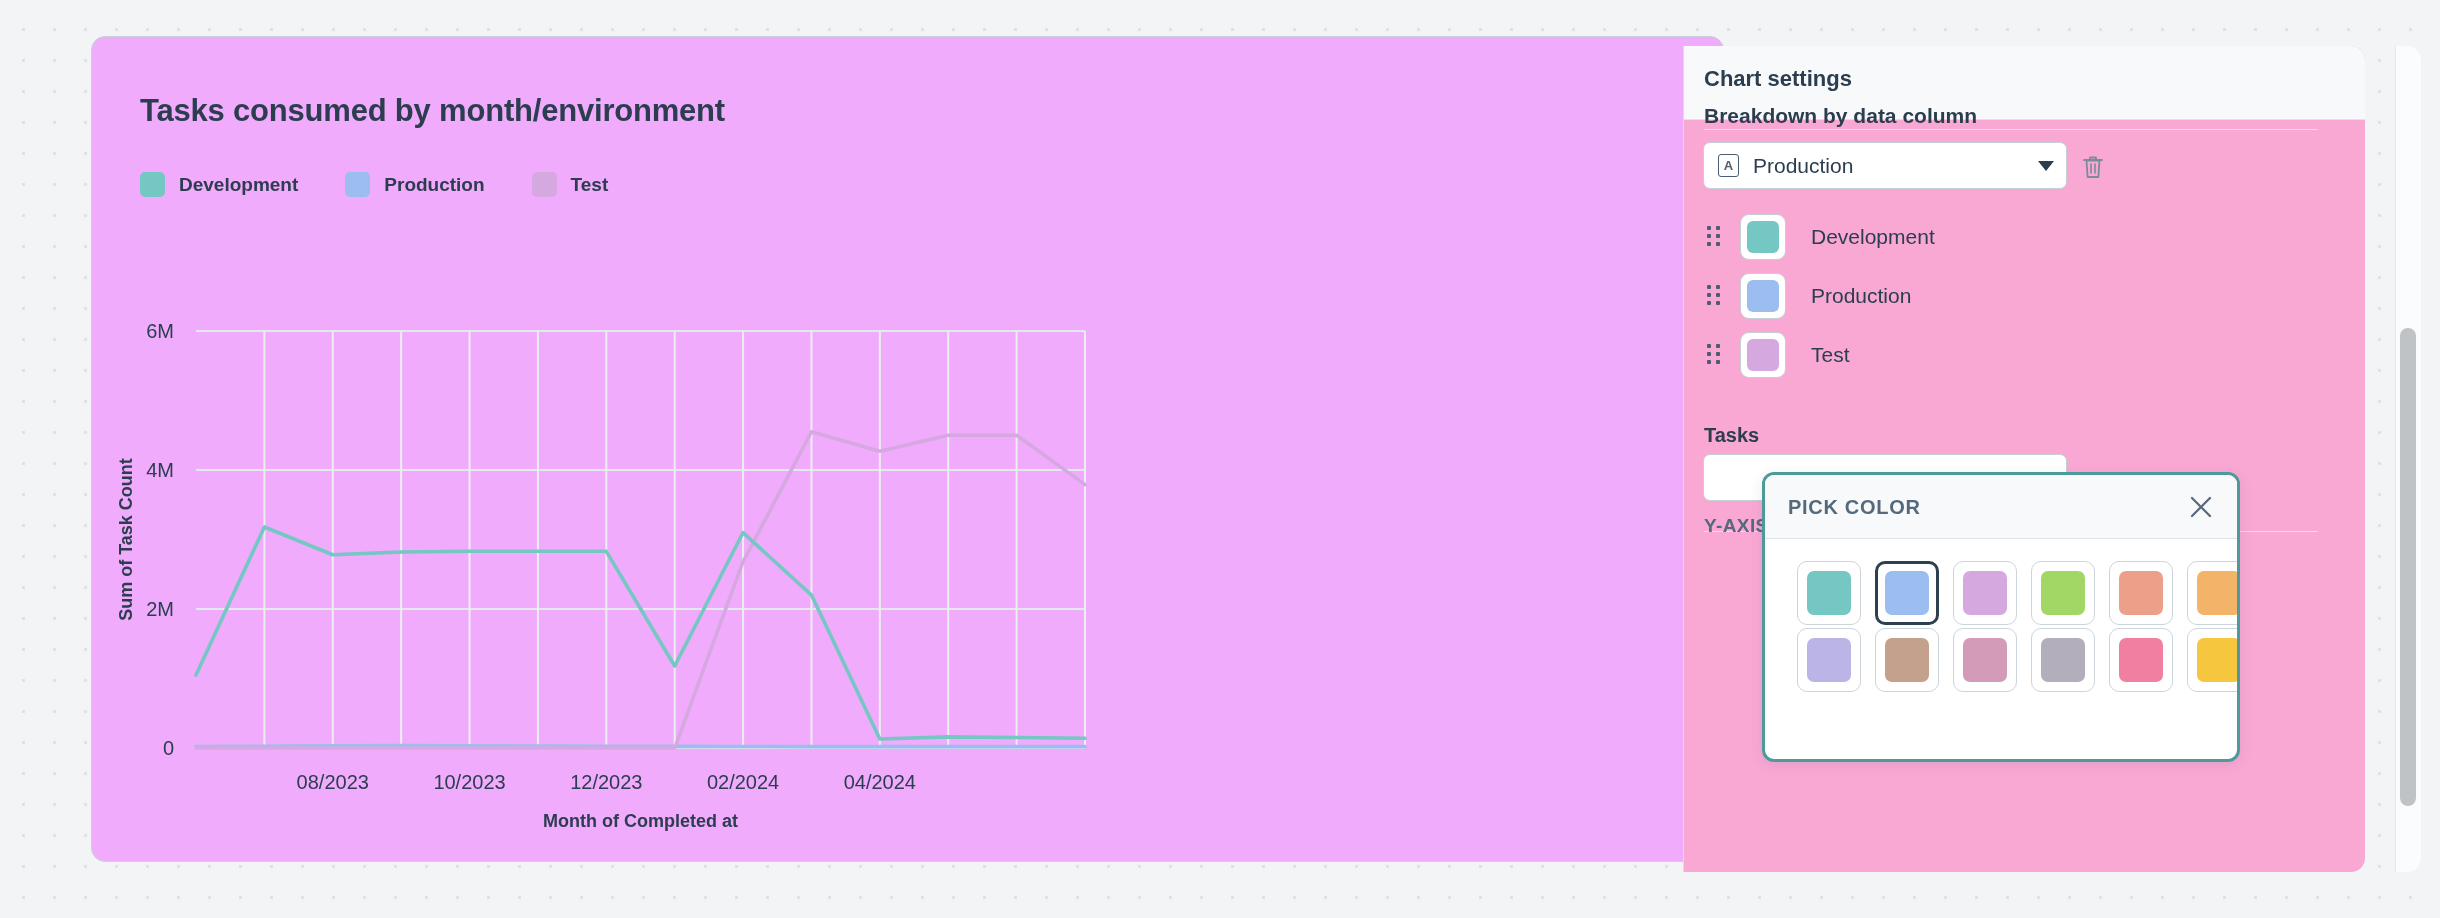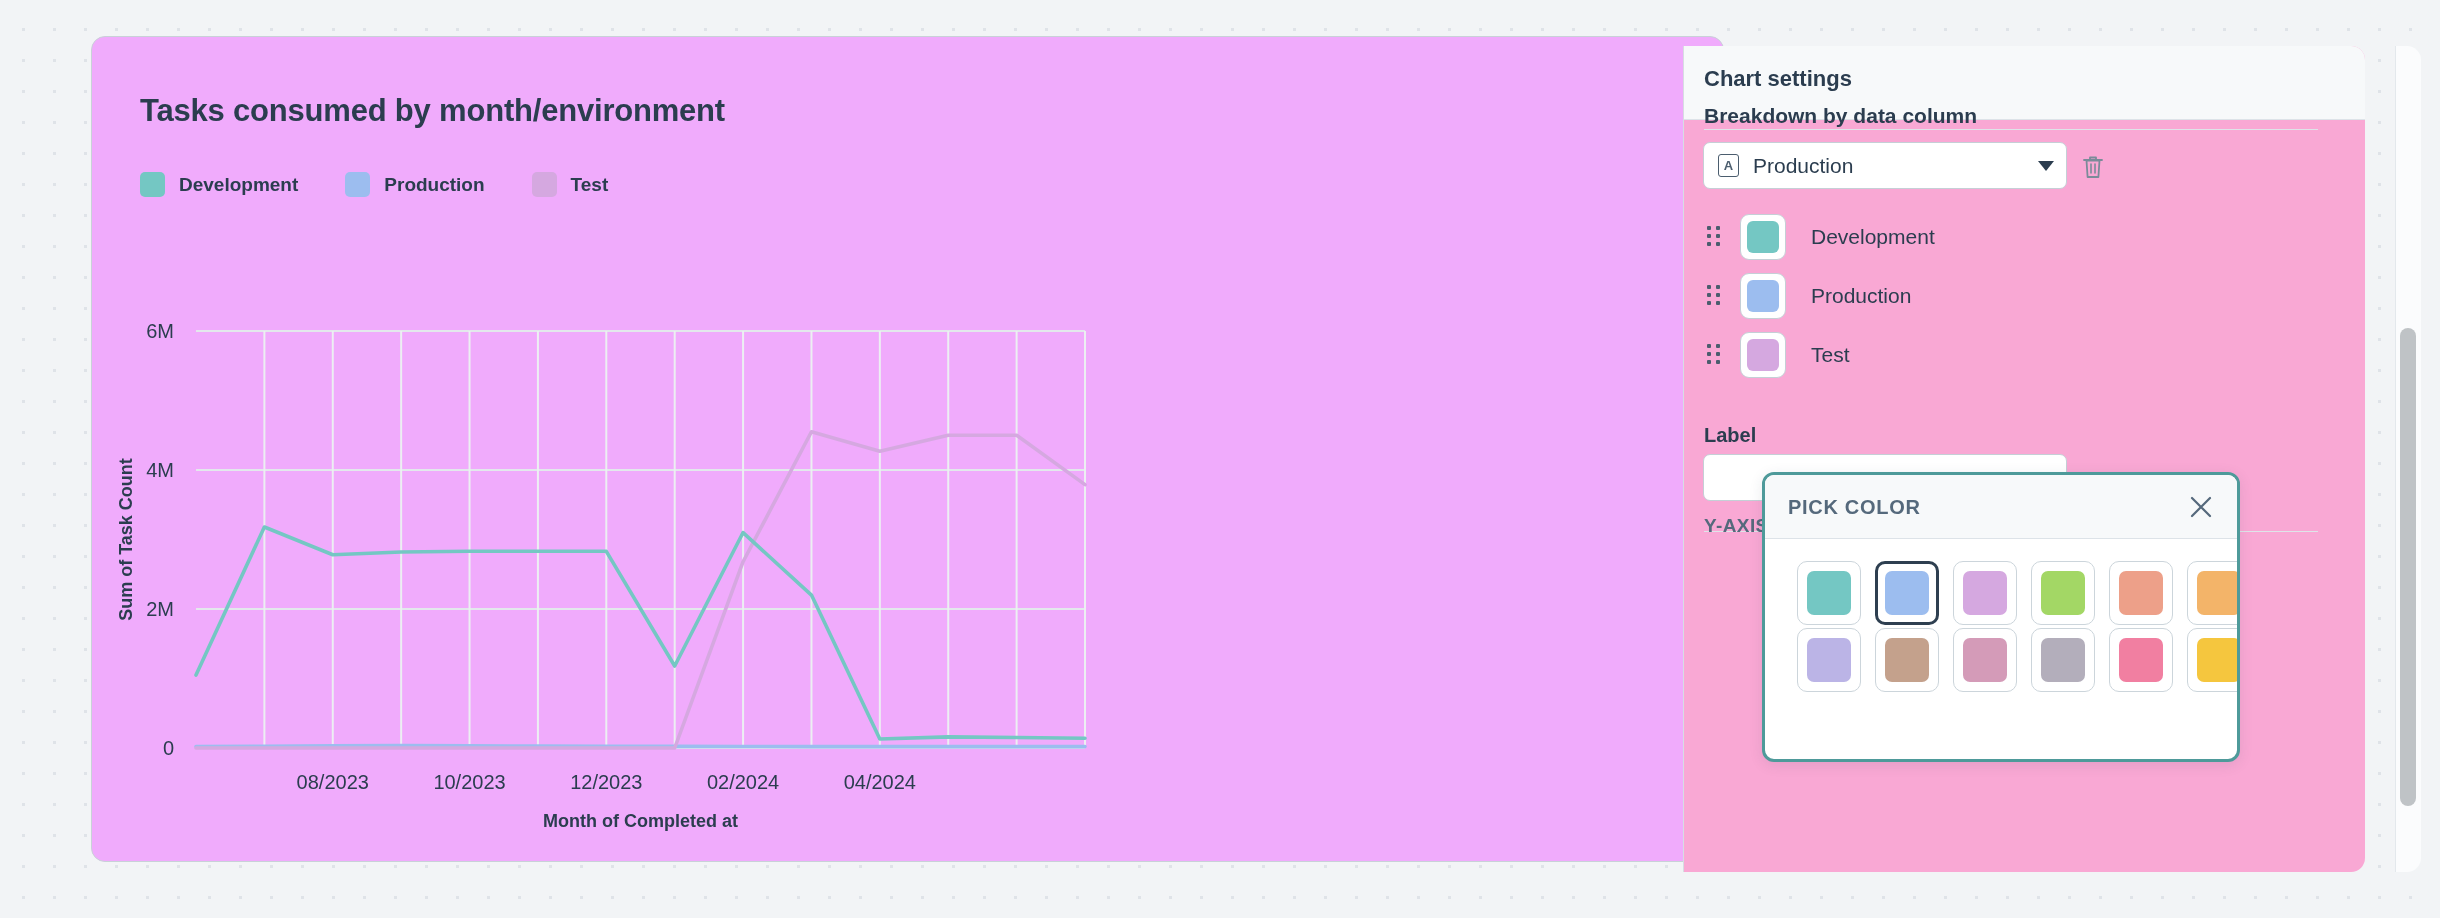--- a/index.html
+++ b/index.html
@@ -451,21 +451,21 @@
         <i></i>
         <i></i>
         <i></i>
       </span>
     <span class="row-color-btn">
       <span class="row-color-chip" style="background: rgb(213, 168, 224);"></span>
     </span>
     <span class="row-label">Test</span>
   </div>
 
-  <div id="label-heading">Label</div>
+  <div id="label-heading">Tasks</div>
   <input id="label-input" type="text" value="" style="">
 
   <div id="section-divider-bottom"></div>
   <div id="yaxis-heading">Y-AXIS</div>
 </div>
 
 <div id="panel-scrollbar-track"></div>
 <div id="panel-scrollbar-thumb"></div>
 
 <div id="pick-color-popover">

